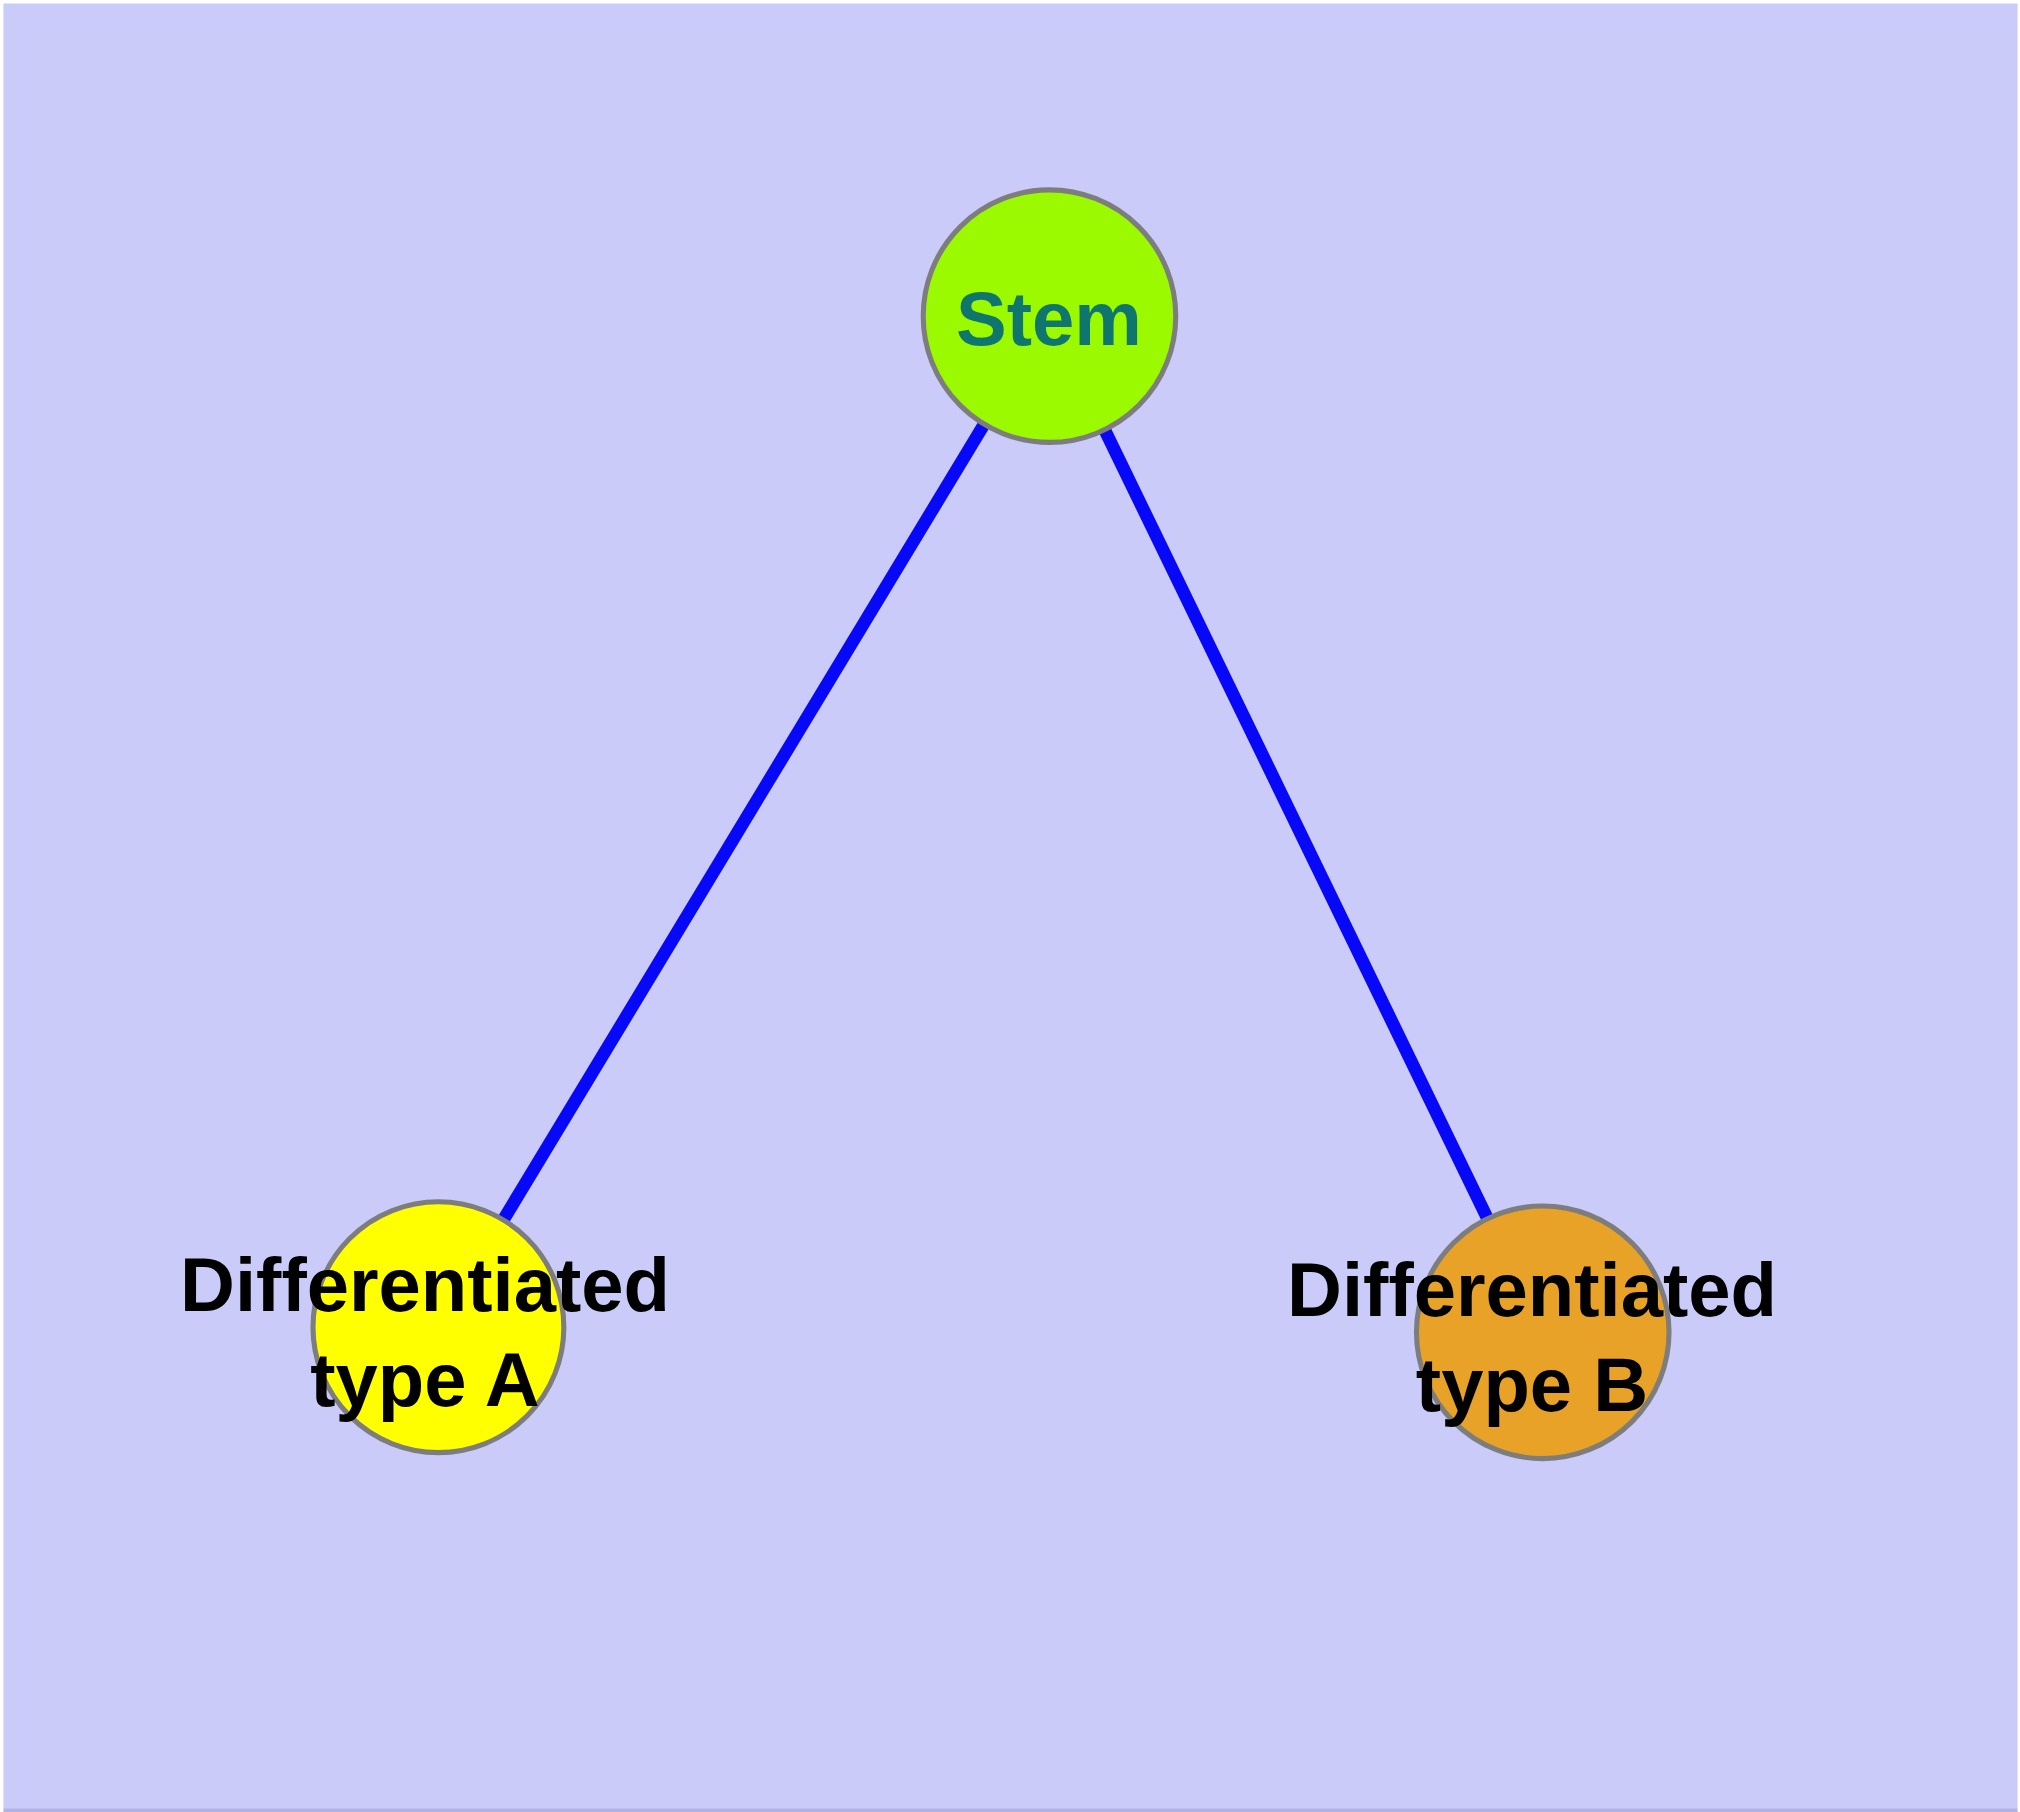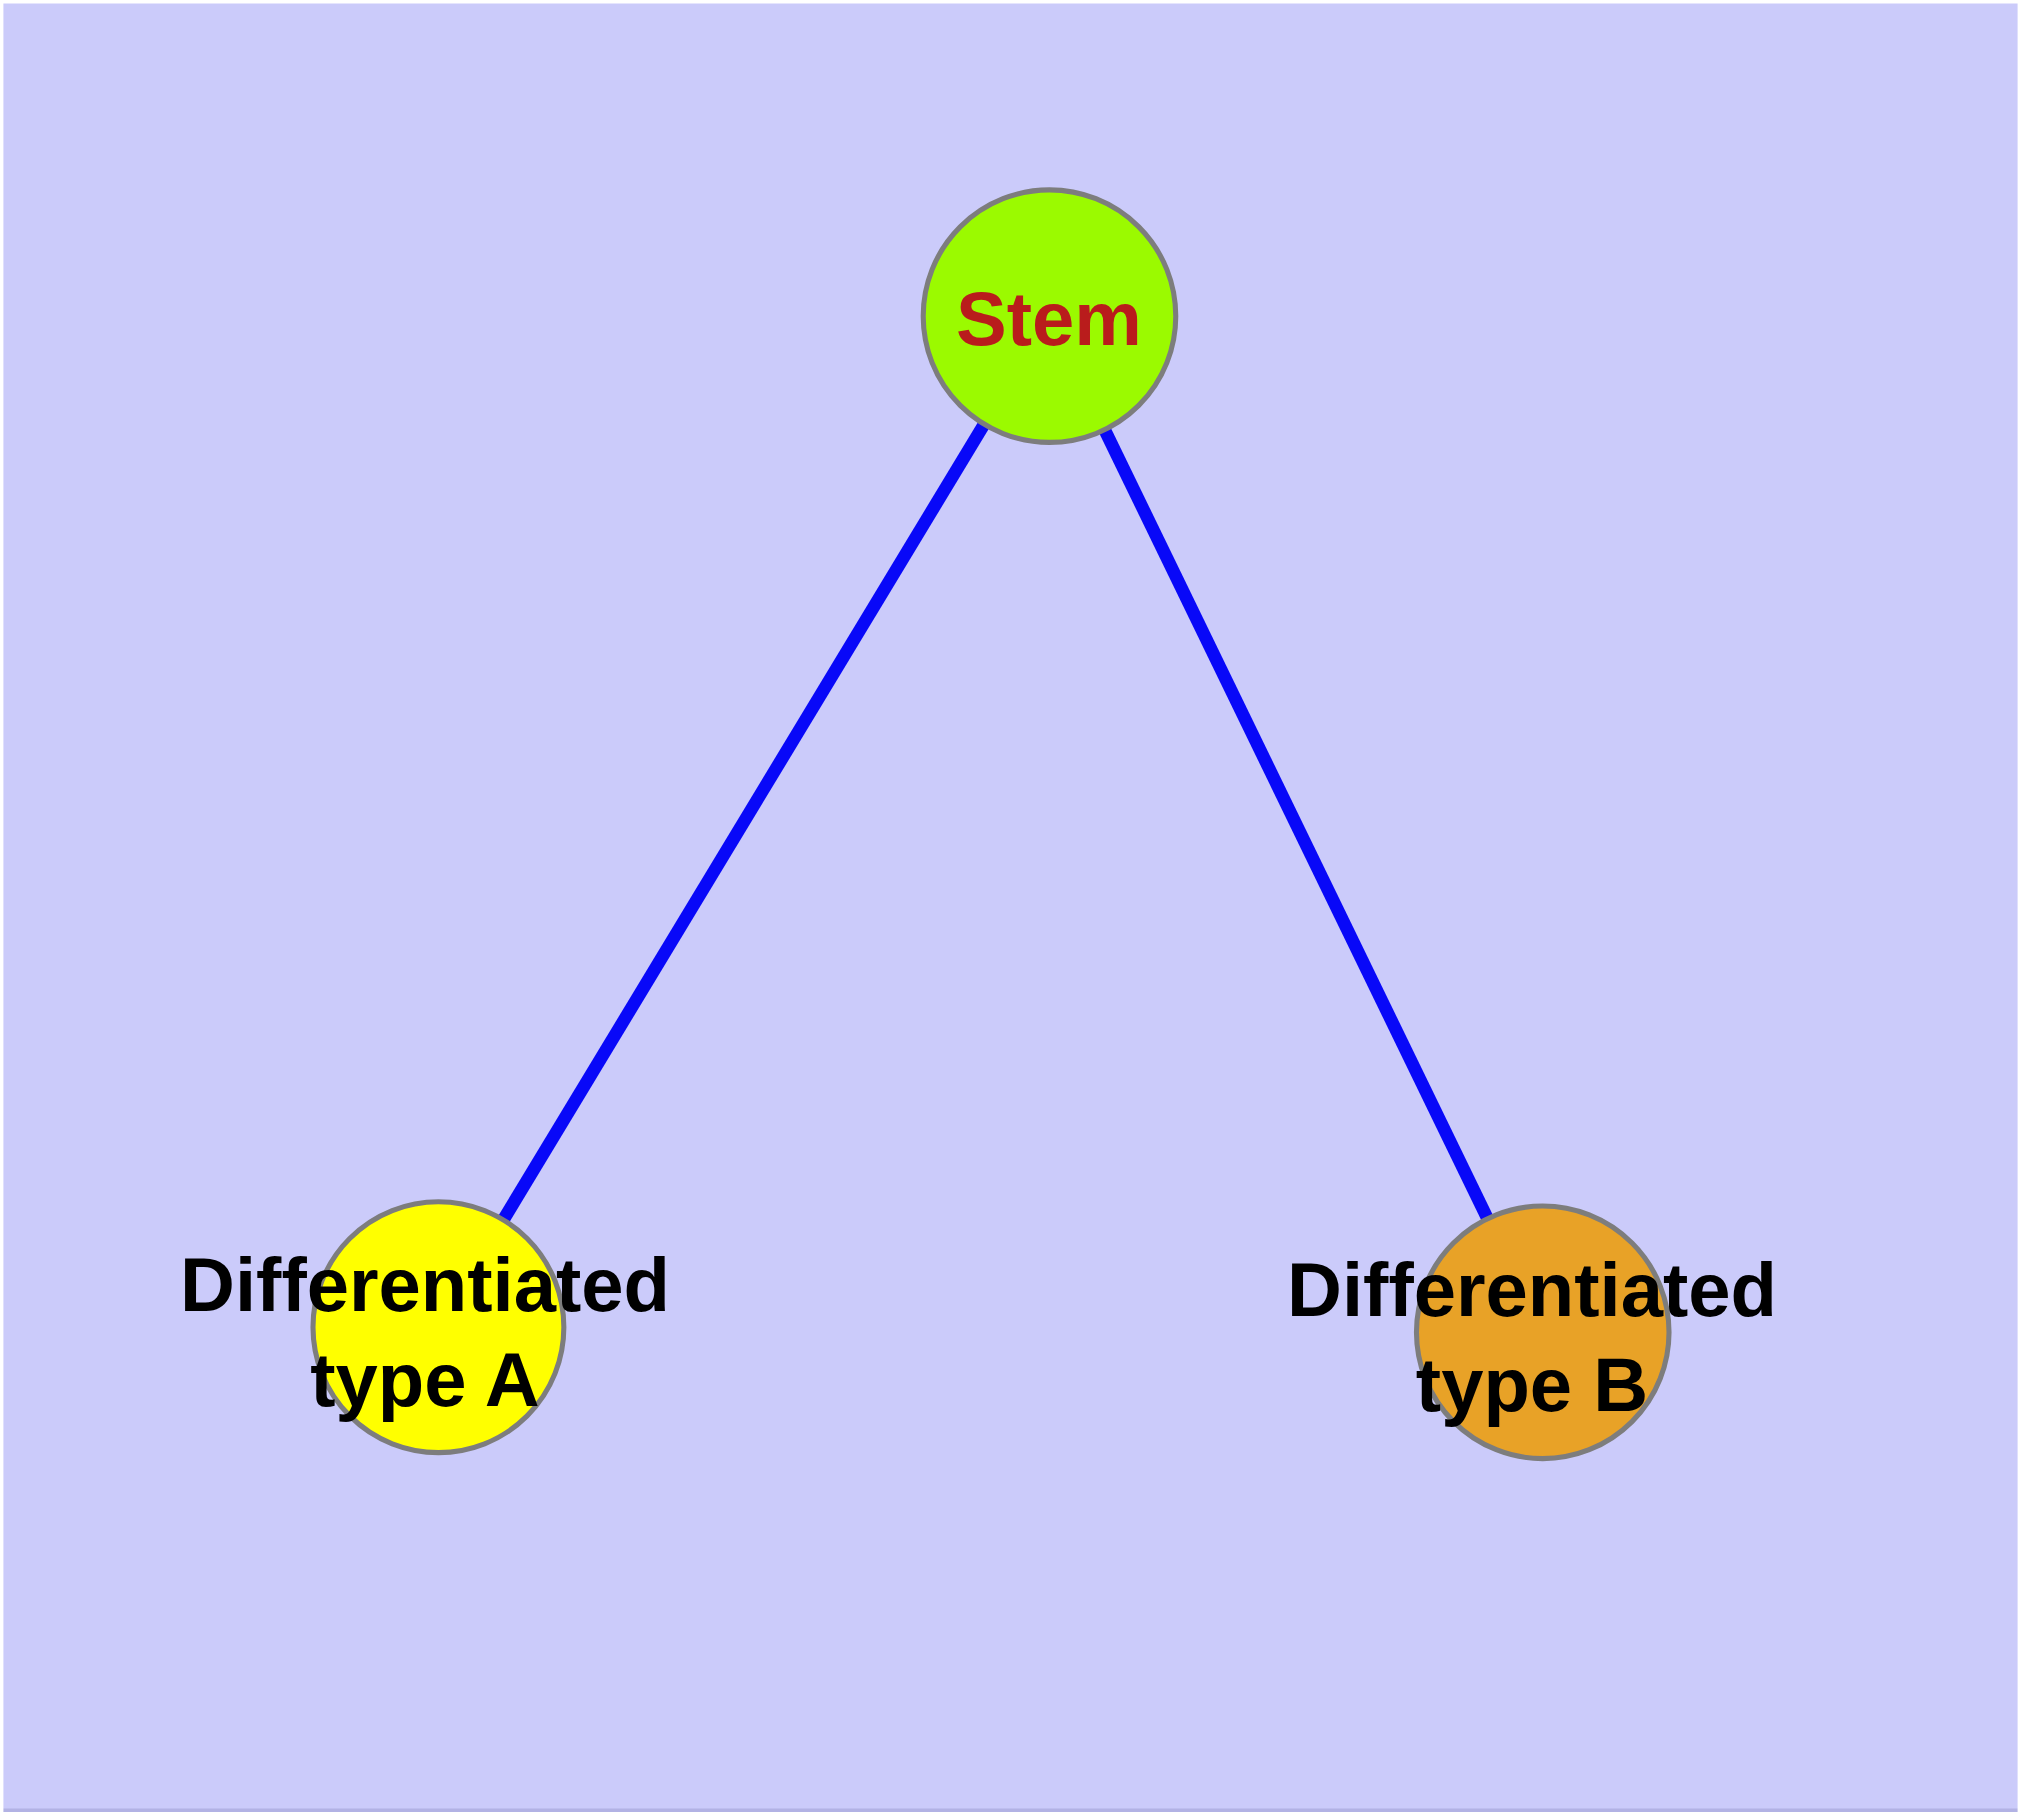--- a/index.html
+++ b/index.html
@@ -45,19 +45,19 @@
 
 <div class="canvas" style="background: rgb(203, 203, 250);">
   <svg class="edges-layer" viewBox="0 0 2384 2138" xmlns="http://www.w3.org/2000/svg">
       <line x1="1238" y1="373" x2="517" y2="1566" stroke="#0808f8" stroke-width="15"></line>
       <line x1="1238" y1="373" x2="1820" y2="1572" stroke="#0808f8" stroke-width="15"></line>
       <circle cx="1238" cy="373" r="149" fill="#9bfa00" stroke="#7d7d7d" stroke-width="6"></circle>
       <circle cx="517" cy="1566" r="148" fill="#ffff00" stroke="#7d7d7d" stroke-width="6"></circle>
       <circle cx="1820" cy="1572" r="149" fill="#e8a227" stroke="#7d7d7d" stroke-width="6"></circle>
     </svg>
 
-<div class="node-label" style="left: 1049px; top: 318px; color: #b91c1c;">Stem</div>
+<div class="node-label" style="left: 1049px; top: 318px; color: #0f766e;">Stem</div>
     <div class="node-label" style="left: 425px; top: 1332px; color: rgb(0, 0, 0);">Differentiated
 type A</div>
     <div class="node-label" style="left: 1532px; top: 1337px; color: rgb(0, 0, 0);">Differentiated
 type B</div>
   </div>
 
 
 </body></html>

